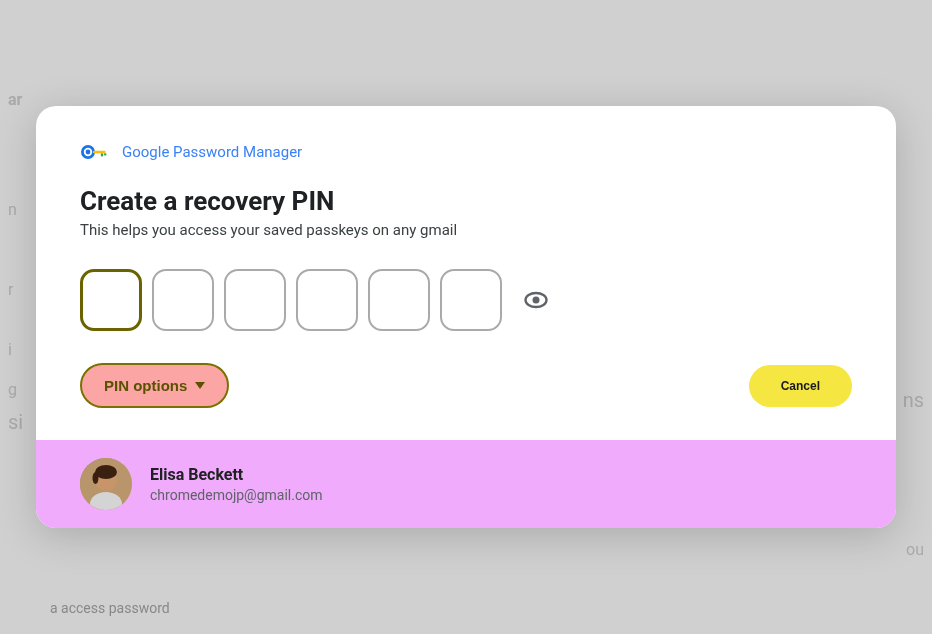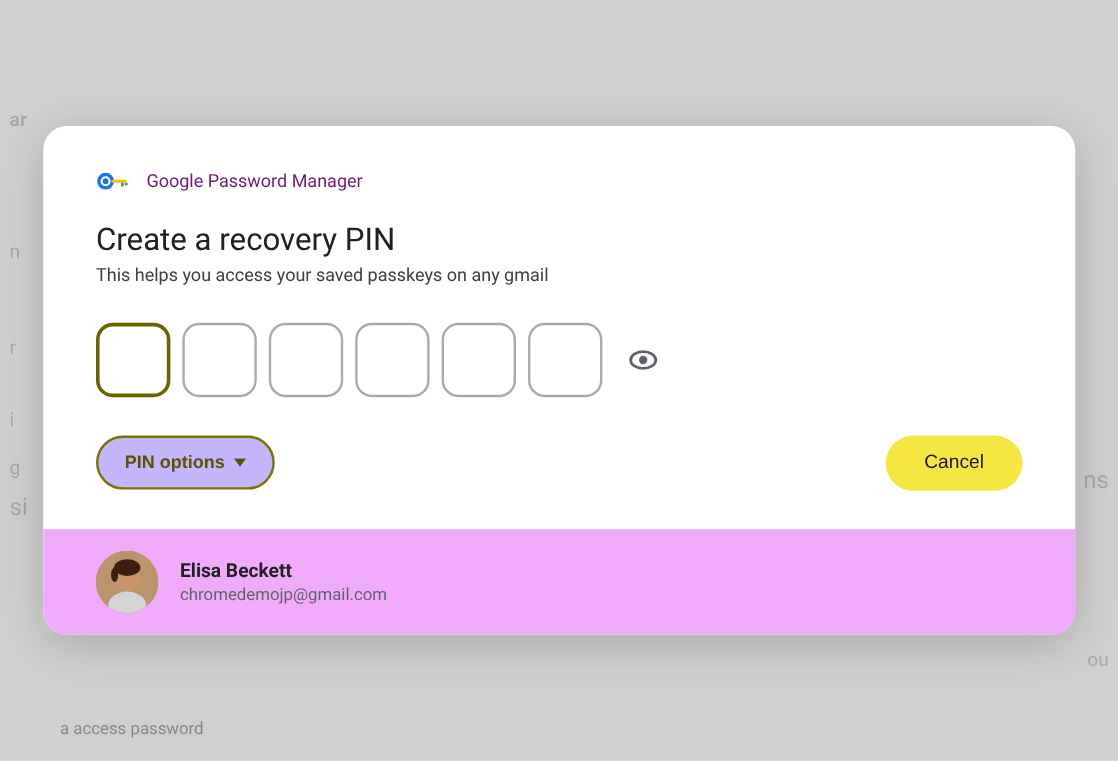--- a/index.html
+++ b/index.html
@@ -63,27 +63,27 @@
       align-items: center;
     }
 
     .key-svg {
       width: 32px;
       height: 20px;
     }
 
     .dialog-brand {
       font-size: 15px;
-      color: #701a75;
+      color: #3b82f6;
       font-weight: 400;
     }
 
     .dialog-title {
       font-size: 26px;
-      font-weight: 400;
+      font-weight: 700;
       color: #202124;
       margin-bottom: 2px;
       line-height: 1.2;
     }
 
     .dialog-description {
       font-size: 15px;
       color: #3c4043;
       margin-bottom: 28px;
       line-height: 1.5;
@@ -139,21 +139,21 @@
       display: flex;
       align-items: center;
       justify-content: space-between;
     }
 
     .pin-options-btn {
       display: flex;
       align-items: center;
       gap: 8px;
       border: 2px solid #7a7200;
-      background: #c4b5fd;
+      background: #fca5a5;
       border-radius: 50px;
       padding: 12px 22px;
       font-size: 15px;
       font-weight: 600;
       color: #5a5200;
       cursor: pointer;
       white-space: nowrap;
     }
 
     .dropdown-arrow {
@@ -169,22 +169,22 @@
       display: flex;
       gap: 12px;
       align-items: center;
     }
 
     .cancel-btn {
       background: #f5e642;
       border: none;
       border-radius: 50px;
       padding: 14px 32px;
-      font-size: 16px;
-      font-weight: 400;
+      font-size: 12px;
+      font-weight: 700;
       color: #1a1a1a;
       cursor: pointer;
       white-space: nowrap;
     }
 
     .confirm-btn {
       background: #e0e0e0;
       border: none;
       border-radius: 50px;
       padding: 14px 32px;

